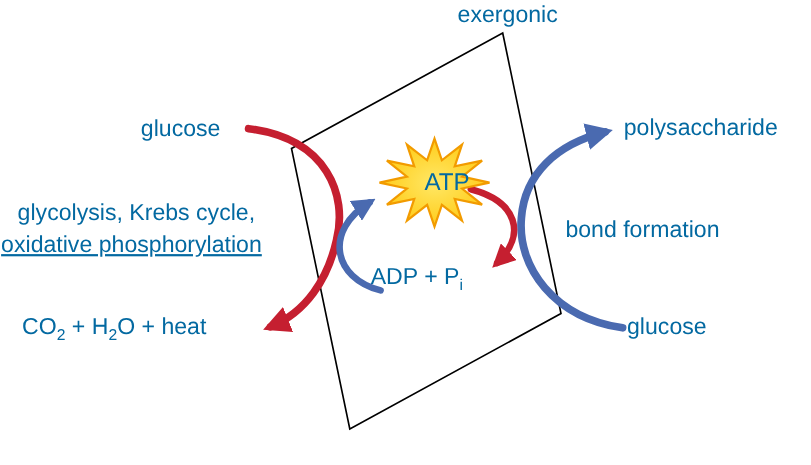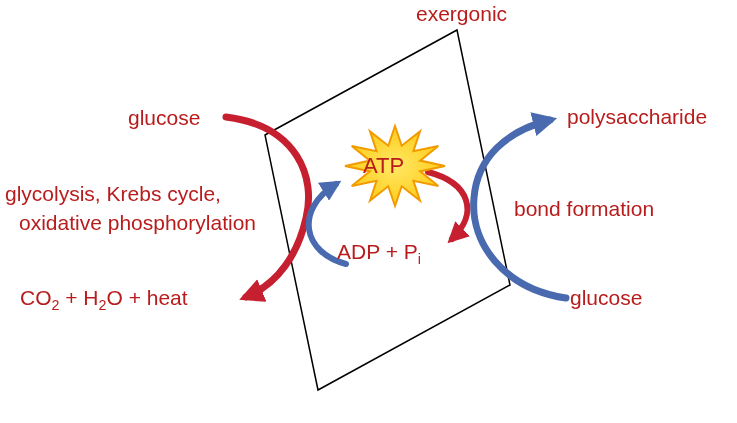--- a/index.html
+++ b/index.html
@@ -14,25 +14,25 @@
   }
   .canvas svg.layer {
     position: absolute;
     left: 0; top: 0;
   }
   .lbl {
     position: absolute;
     font-size: 21px;
     line-height: 1.15;
     white-space: nowrap;
-    color: #b91c1c;
+    color: #0369a1;
   }
   .lbl sub { font-size: 0.68em; }
   .atp-lbl {
-    text-align: left;
+    text-align: right;
     font-size: 22px;
   }
 </style>
 </head>
 <body>
 
 <div class="canvas">
 
   <svg class="layer" width="737" height="423" viewBox="0 0 737 423">
     <defs>
@@ -59,23 +59,23 @@
     <path d="M 428,172 C 470,183 479,213 452,239" fill="none" stroke-width="6" stroke-linecap="round" marker-end="url(#head-red)" stroke="#c51f30"></path>
 
     <polygon points="445,166 420.1,171.4 438.3,186 413.4,180.8 420,200.6 401.7,186.3 395,206 388.3,186.3 370,200.6 376.6,180.8 351.7,186 369.9,171.4 345,166 369.9,160.6 351.7,146 376.6,151.2 370,131.4 388.3,145.7 395,126 401.7,145.7 420,131.4 413.4,151.2 438.3,146 420.1,160.6" fill="url(#starGrad)" stroke-width="2" stroke-linejoin="miter" stroke="#f29b00"></polygon>
   </svg>
 
   <div class="lbl" style="left:416px; top:2px;">exergonic</div>
 
 
   <div class="lbl" style="left:128px; top:106px;">glucose</div>
 
-  <div class="lbl" style="left:5px; top:182px;">glycolysis, Krebs cycle,</div>
+  <div class="lbl" style="left:16px; top:182px;">glycolysis, Krebs cycle,</div>
 
-  <div class="lbl" style="left:19px; top:211px;">oxidative phosphorylation</div>
+  <div class="lbl" style="left:1px; top:211px;text-decoration:underline;">oxidative phosphorylation</div>
 
   <div class="lbl" style="left:20px; top:286px;">
     <span>CO</span><sub>2</sub><span> + H</span><sub>2</sub><span>O + heat</span>
   </div>
 
   <div class="lbl atp-lbl" style="left:363px; top:153px; width:64px;">ATP</div>
 
   <div class="lbl" style="left:337px; top:240px;">
     <span>ADP + P</span><sub>i</sub>
   </div>

